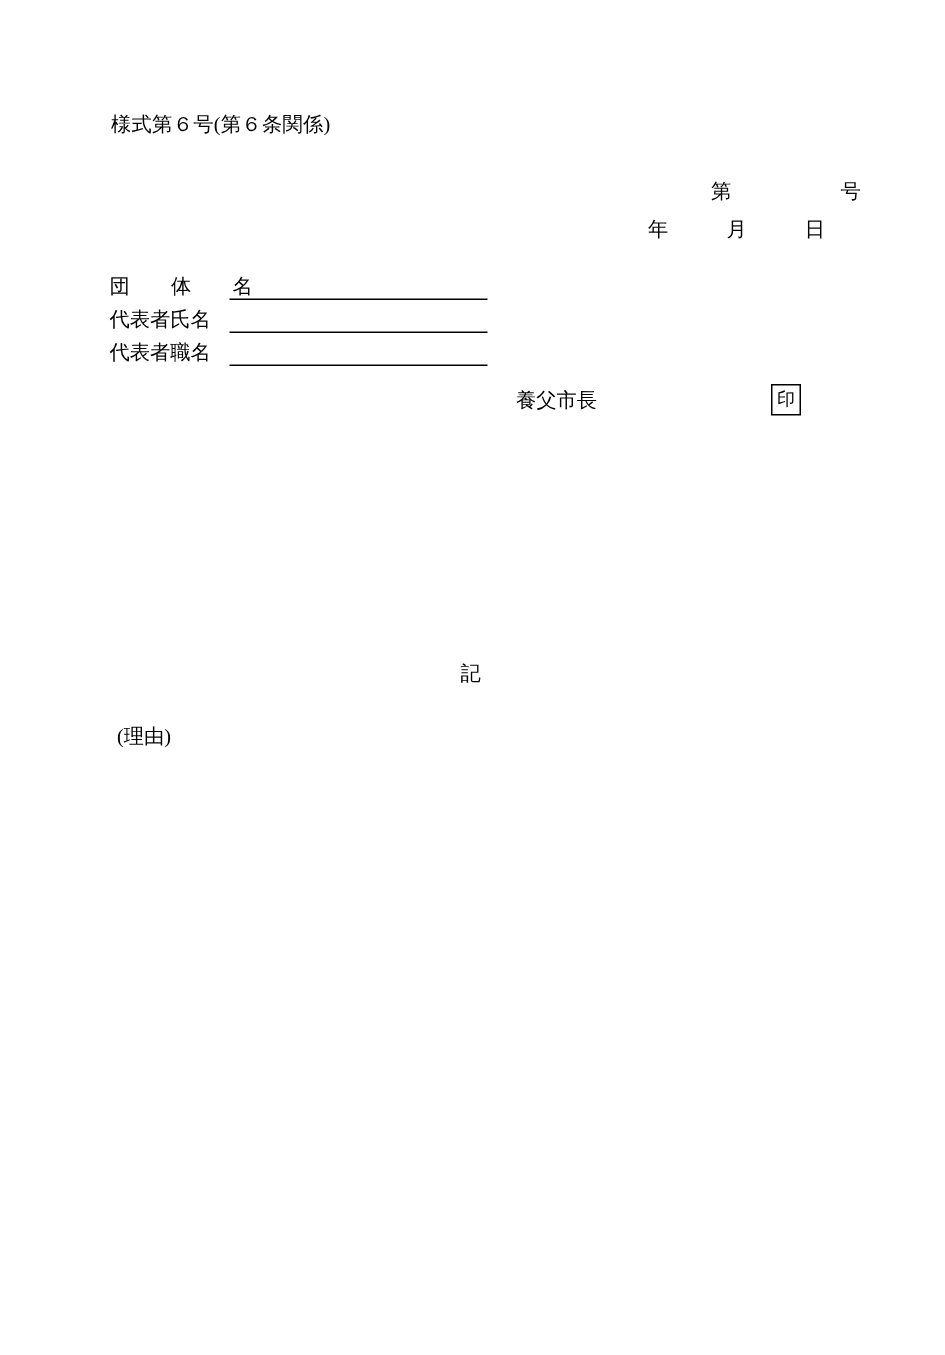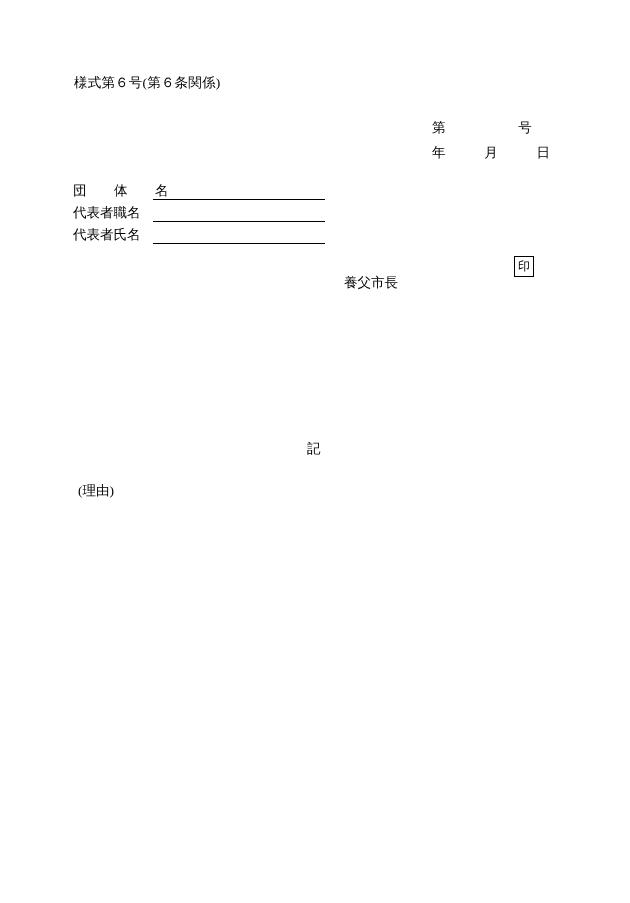--- a/index.html
+++ b/index.html
@@ -23,21 +23,21 @@
   .form-no {
     position: absolute;
     left: 74px;
     top: 74px;
     font-size: 13.5px;
     letter-spacing: 0.2px;
     white-space: nowrap;
   }
   .doc-number {
     position: absolute;
-    left: 432px;
+    left: 474px;
     top: 119px;
     font-size: 13.5px;
     white-space: nowrap;
   }
   .doc-number .gap-lg {
     display: inline-block;
     width: 66px;
   }
   .doc-date {
     position: absolute;
@@ -74,21 +74,20 @@
     width: 172px;
     border-bottom: 1px solid #000;
     height: 14px;
   }
   .mayor-row {
     position: absolute;
     left: 344px;
     top: 258px;
     font-size: 13.5px;
     white-space: nowrap;
-    margin-top: 16px;
   }
   .seal-box {
     position: absolute;
     left: 514px;
     top: 256px;
     width: 18px;
     height: 19px;
     border: 1px solid #000;
     font-size: 12px;
     line-height: 18px;
@@ -152,25 +151,25 @@
     <span class="gap-md"></span>
     <span>日</span>
   </div>
 
   <div class="applicant-block">
     <div class="applicant-row">
       <span class="applicant-label spaced">団　体　名</span>
       <span class="applicant-line"></span>
     </div>
     <div class="applicant-row">
-      <span class="applicant-label">代表者職名</span>
+      <span class="applicant-label">代表者氏名</span>
       <span class="applicant-line"></span>
     </div>
     <div class="applicant-row">
-      <span class="applicant-label">代表者氏名</span>
+      <span class="applicant-label">代表者職名</span>
       <span class="applicant-line"></span>
     </div>
   </div>
 
   <div class="mayor-row">養父市長</div>
   <div class="seal-box">印</div>
 
 
 
   <div class="kigo">記</div>

